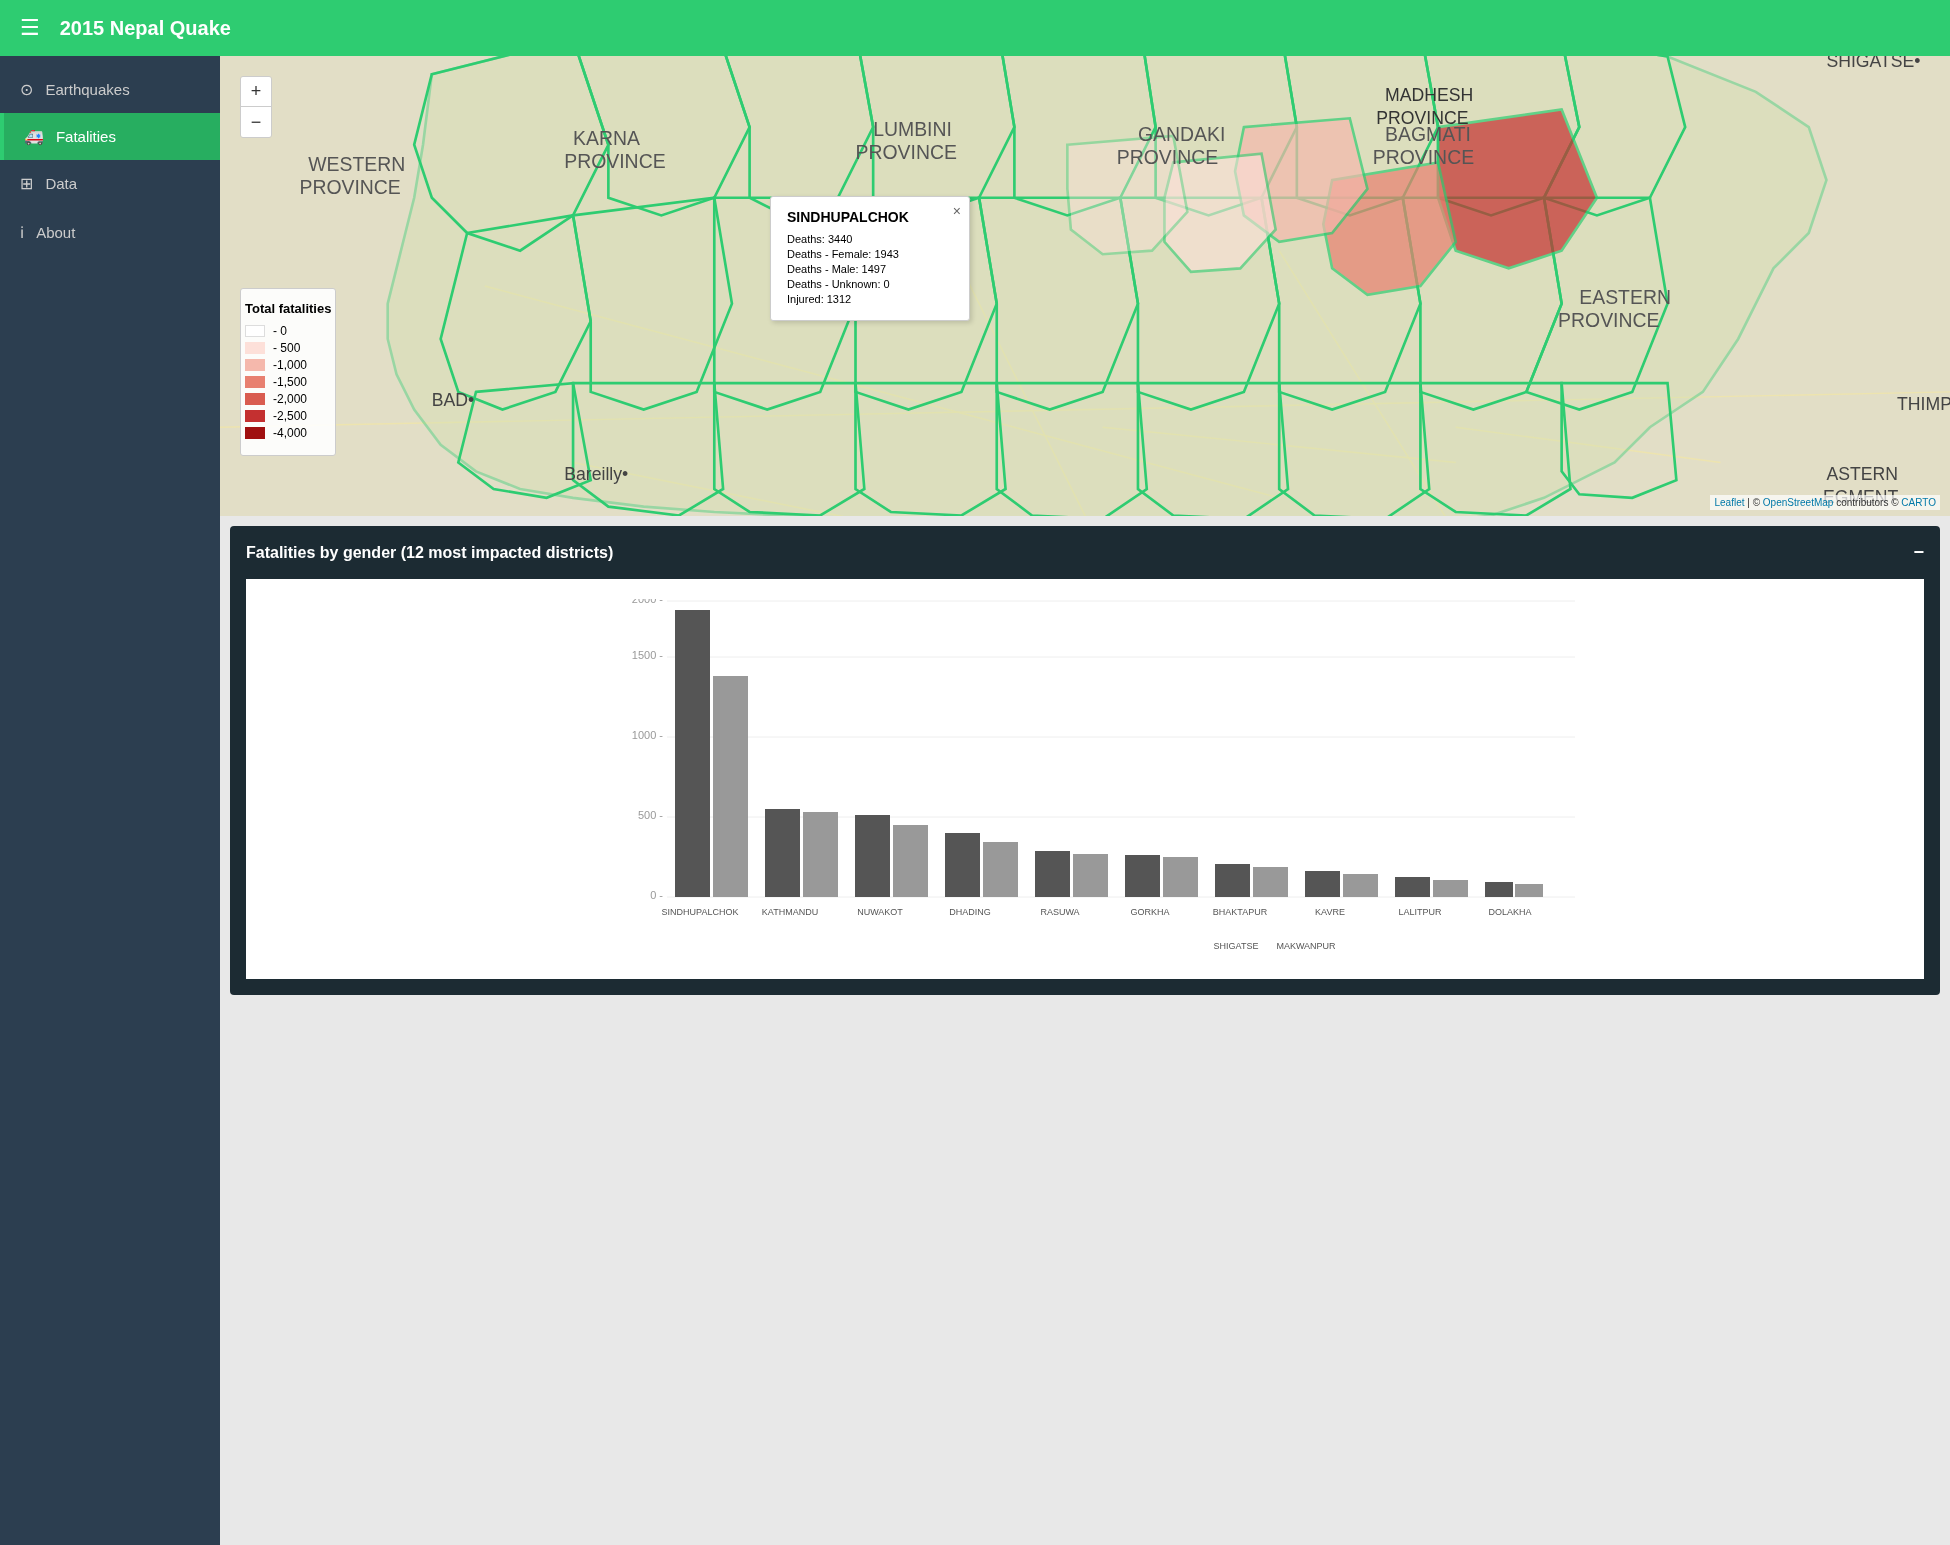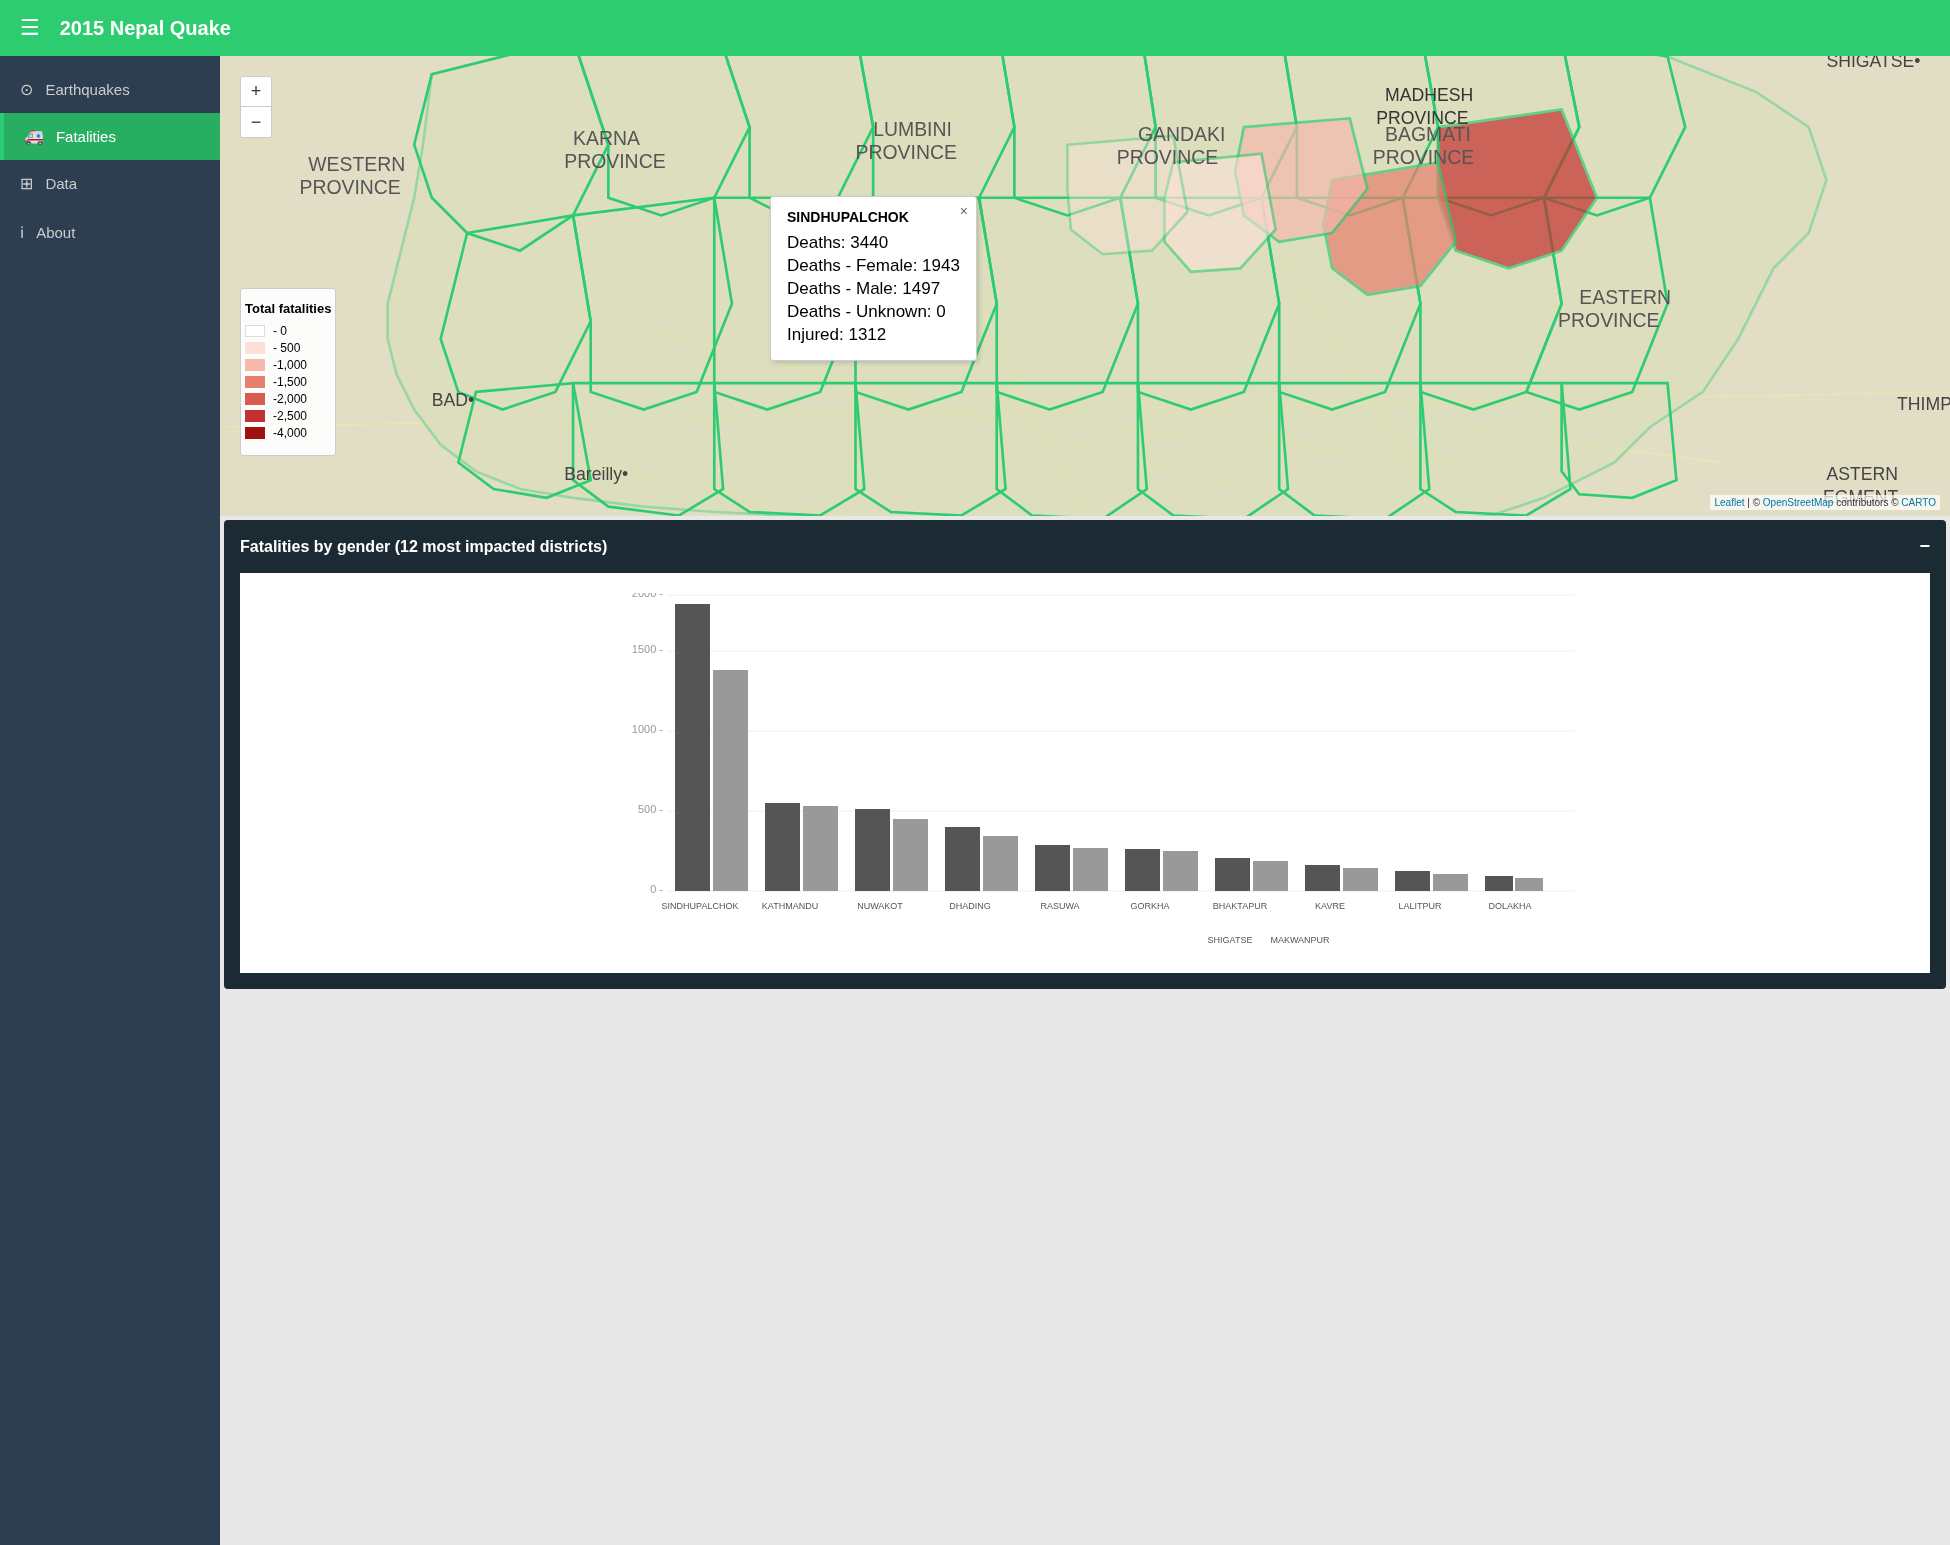--- a/index.html
+++ b/index.html
@@ -128,21 +128,21 @@
       color: #666;
       font-size: 14px;
     }
     .map-tooltip .tooltip-title {
       font-weight: bold;
       font-size: 14px;
       margin-bottom: 8px;
     }
     .map-tooltip .tooltip-row {
       margin: 3px 0;
-      font-size: 17px;
+      font-size: 11px;
     }
 
     
     .map-legend {
       position: absolute;
       bottom: 60px;
       left: 20px;
       background: rgba(255,255,255,0.9);
       border: 1px solid #ccc;
       border-radius: 3px;
@@ -174,21 +174,21 @@
       font-size: 10px;
       color: #333;
       background: rgba(255,255,255,0.7);
       padding: 2px 4px;
     }
     .map-attribution a { color: #0078a8; text-decoration: none; }
 
     
     #chart-section {
       background: #1c2b33;
-      margin: 4px;
+      margin: 10px;
       border-radius: 4px;
       padding: 16px;
       color: white;
     }
     .chart-header {
       display: flex;
       justify-content: space-between;
       align-items: center;
       margin-bottom: 16px;
     }

